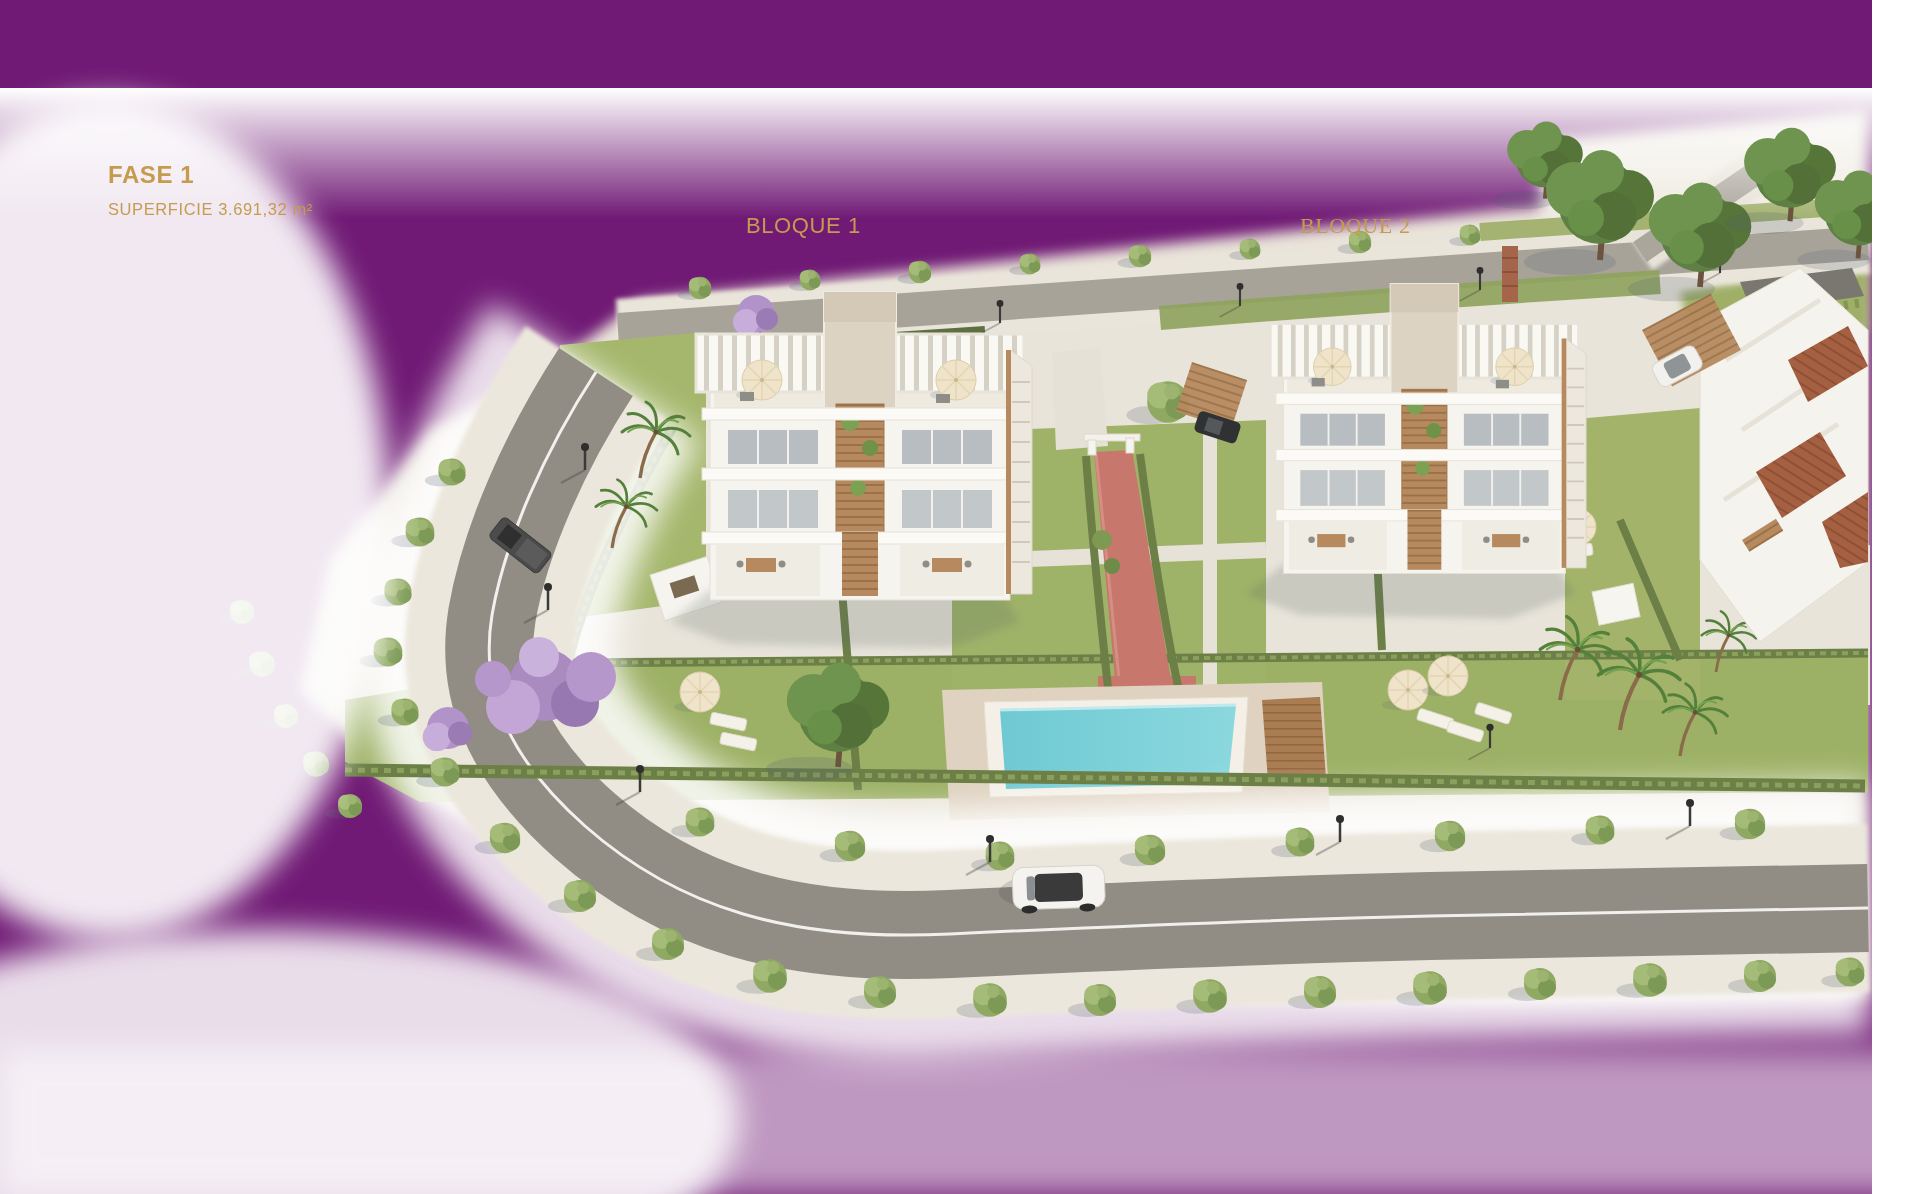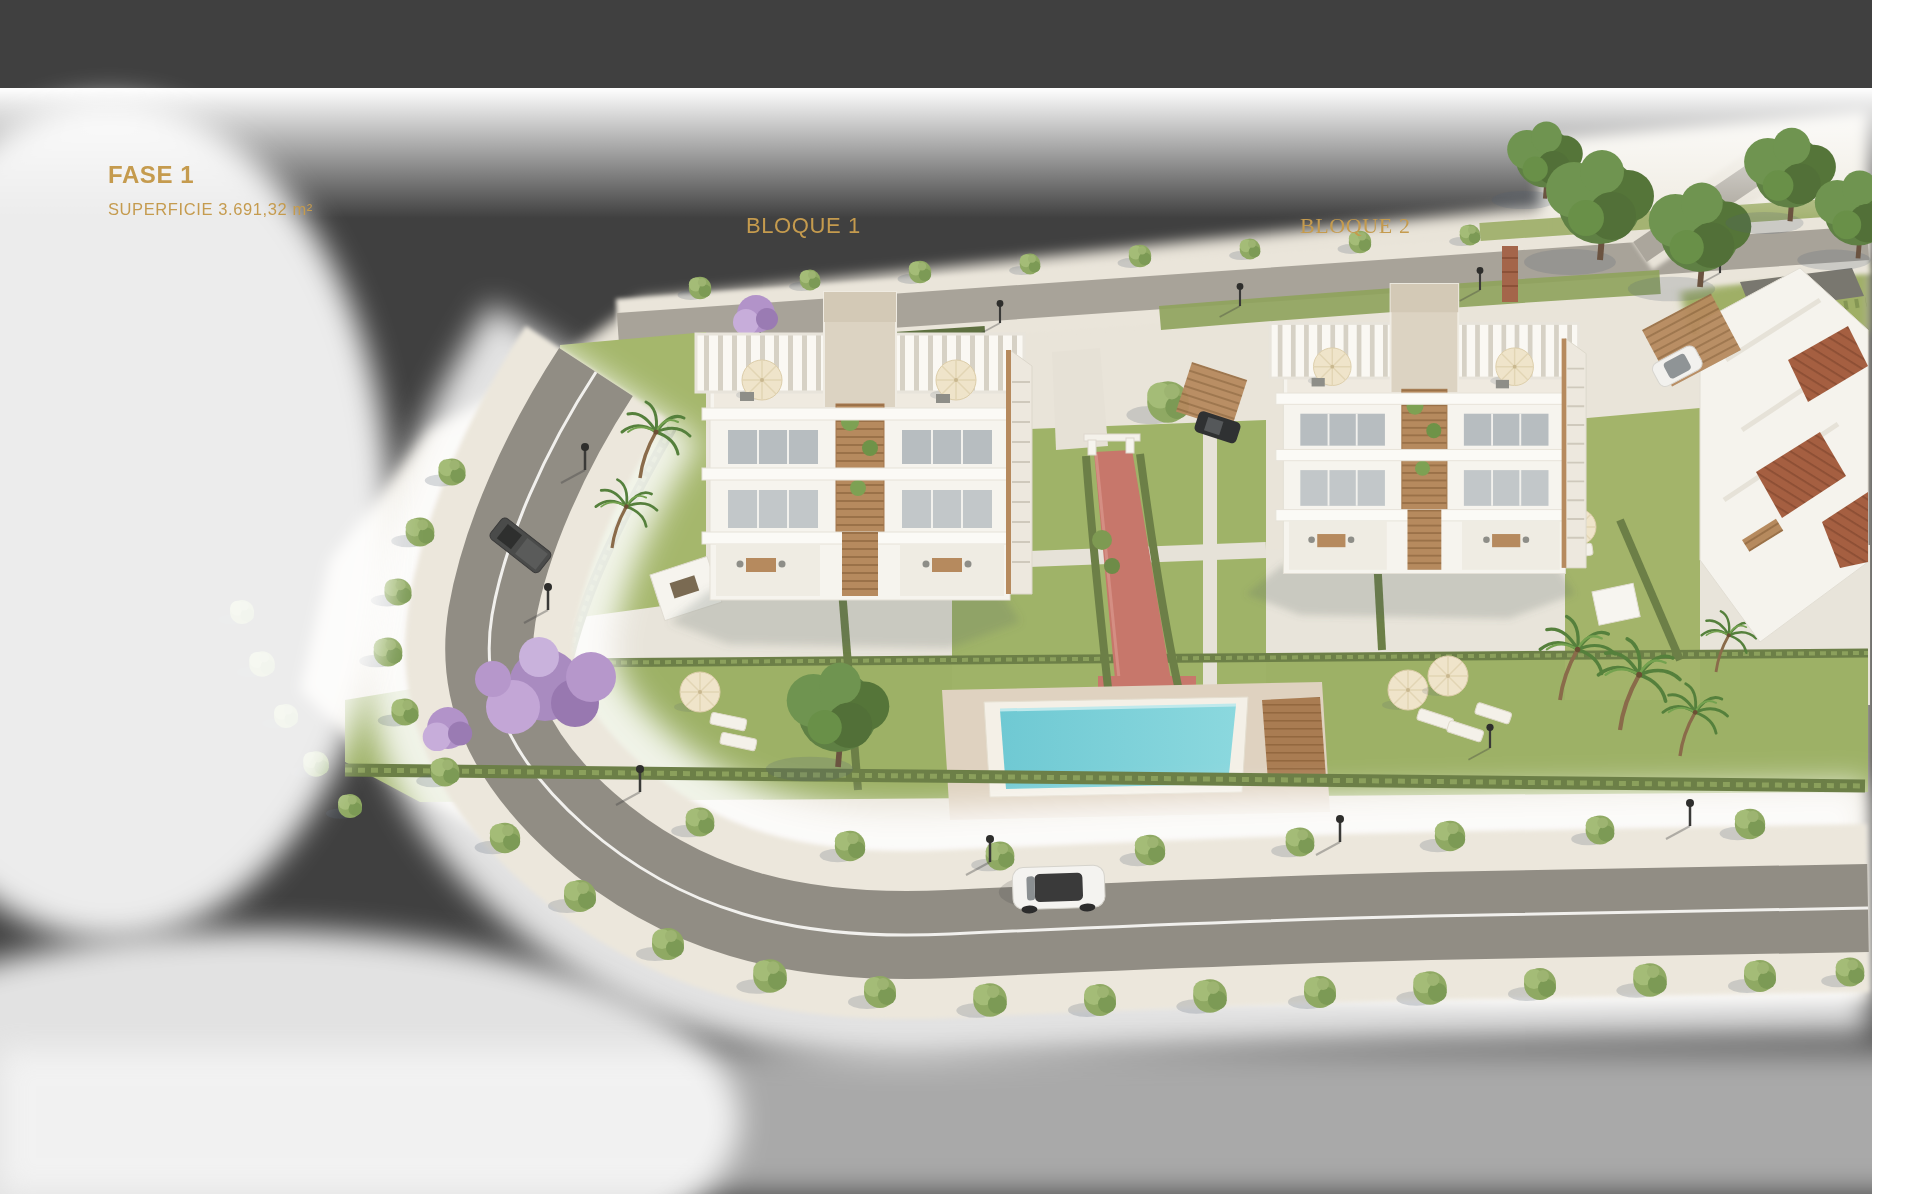--- a/index.html
+++ b/index.html
@@ -1,16 +1,16 @@
 <!DOCTYPE html>
 <html><head>
 <meta charset="utf-8">
 <style>
   html,body{margin:0;padding:0;background:#ffffff;}
-  .stage{position:relative;width:1920px;height:1194px;background:#404040;overflow:hidden;
+  .stage{position:relative;width:1920px;height:1194px;background:#701a75;overflow:hidden;
          font-family:"Liberation Sans",sans-serif;}
   .scene{position:absolute;left:0;top:0;}
   .lbl{position:absolute;white-space:nowrap;letter-spacing:.6px;}
   .lbl-fase{left:108px;top:161px;font-size:24px;font-weight:600;}
   .lbl-sup{left:108px;top:200px;font-size:16.5px;font-weight:400;text-align:right;}
   .lbl-b1{left:746px;top:213px;font-size:22px;font-weight:400;}
   .lbl-b2{left:1300px;top:213px;font-size:22px;font-weight:500;font-family:Liberation Serif, serif;}
 </style>
 </head>
 <body>

